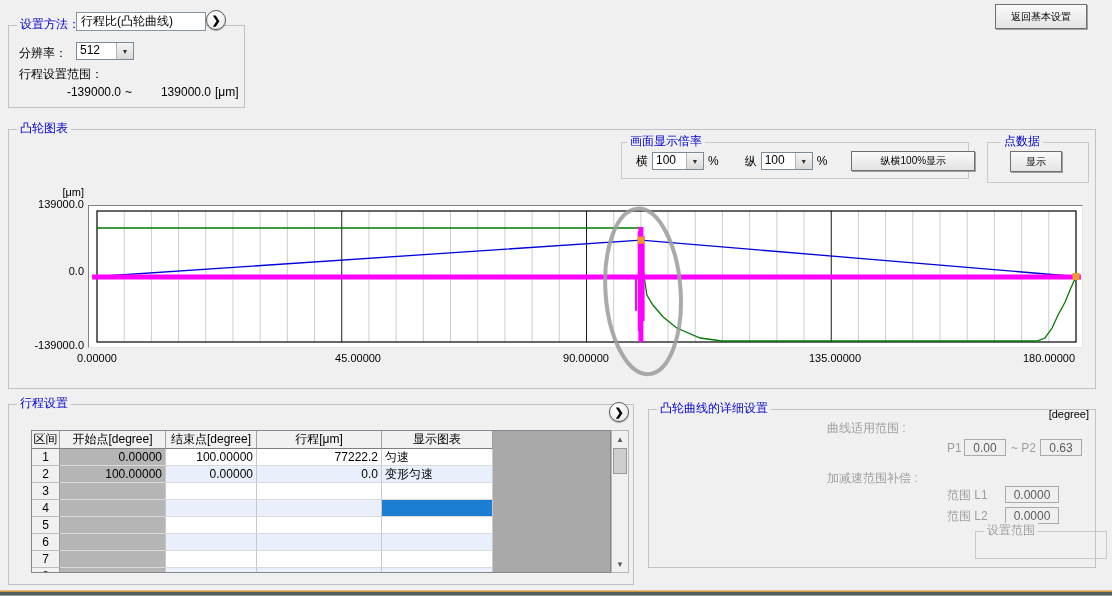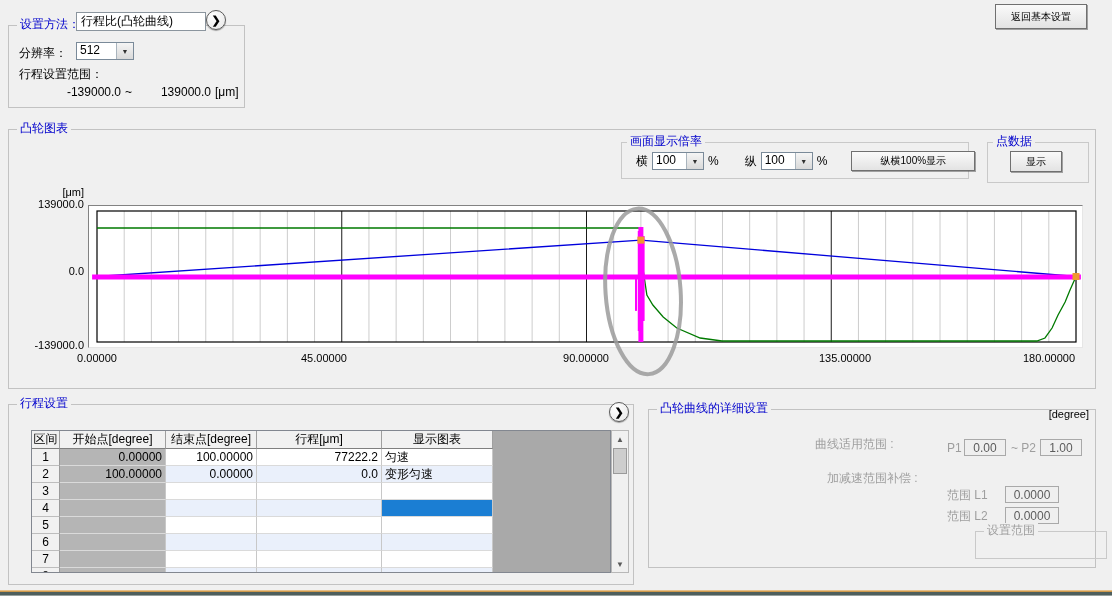--- a/index.html
+++ b/index.html
@@ -89,21 +89,21 @@
         <div class="combo" style="position:relative;width:52px;height:18px;margin-left:4px;">
           <span class="cval">100</span>
           <span class="cdd">▼</span>
         </div>
         <span class="cblb" style="margin-left:4px;">%</span>
         <div class="btn" style="position:relative;width:124px;height:20px;margin-left:24px;">纵横100%显示</div>
       </div>
     </div>
 
     <div class="grp" style="left:978px;top:12px;width:102px;height:41px;border-color:#c9c9c9;">
-      <span class="lg" style="left:5px;">点数据</span>
+      <span class="lg" style="left:13px;">点数据</span>
       <div class="btn" style="left:22px;top:8px;width:52px;height:21px;">显示</div>
     </div>
   </div>
 
   <div class="chartbox" style="left:88px;top:205px;width:995px;height:143px;"></div>
   <svg id="camsvg" style="position:absolute;left:88px;top:203px;pointer-events:none;" width="995" height="182">
       <line x1="36.19444444444444" y1="8" x2="36.19444444444444" y2="139" stroke="#cdcdcd" stroke-width="1"></line>
       <line x1="63.388888888888886" y1="8" x2="63.388888888888886" y2="139" stroke="#cdcdcd" stroke-width="1"></line>
       <line x1="90.58333333333333" y1="8" x2="90.58333333333333" y2="139" stroke="#cdcdcd" stroke-width="1"></line>
       <line x1="117.77777777777777" y1="8" x2="117.77777777777777" y2="139" stroke="#cdcdcd" stroke-width="1"></line>
@@ -151,23 +151,23 @@
       <rect x="984.5" y="70" width="7" height="7" fill="#f0982f"></rect>
       <ellipse cx="555.0644444444445" cy="88.3906474820144" rx="37.528333333333336" ry="82.93525179856114" fill="none" stroke="#9b9b9b" stroke-width="4" opacity="0.85" stroke-linecap="round" transform="rotate(-4 555.0644444444445 88.3906474820144)"></ellipse>
     </svg>
 
   <div class="axlbl" style="left:20px;top:186px;width:64px;text-align:right;">[μm]</div>
   <div class="axlbl" style="left:20px;top:198px;width:64px;text-align:right;">139000.0</div>
   <div class="axlbl" style="left:20px;top:265px;width:64px;text-align:right;">0.0</div>
   <div class="axlbl" style="left:20px;top:339px;width:64px;text-align:right;">-139000.0</div>
 
   <div class="axlbl" style="left:57px;top:352px;width:80px;text-align:center;">0.00000</div>
-  <div class="axlbl" style="left:301px;top:352px;width:80px;text-align:left;">45.00000</div>
+  <div class="axlbl" style="left:301px;top:352px;width:80px;text-align:right;">45.00000</div>
   <div class="axlbl" style="left:546px;top:352px;width:80px;text-align:center;">90.00000</div>
-  <div class="axlbl" style="left:791px;top:352px;width:80px;text-align:right;">135.00000</div>
+  <div class="axlbl" style="left:809px;top:352px;width:80px;text-align:left;">135.00000</div>
   <div class="axlbl" style="left:1009px;top:352px;width:80px;text-align:center;">180.00000</div>
   <div class="axlbl" style="left:1009px;top:365px;width:80px;text-align:right;margin-top:43px;">[degree]</div>
 
   <div class="grp" style="left:8px;top:404px;width:626px;height:181px;">
     <span class="lg">行程设置</span>
     <div class="cirbtn" style="left:600px;top:-3px;">
       <span>❯</span>
     </div>
     <div class="tablewrap" style="left:22px;top:25px;width:580px;height:143px;">
       <div class="tfiller" style="left:461px;width:117px;"></div>
@@ -239,25 +239,25 @@
     </div>
     <div class="sbar" style="left:602px;top:25px;height:143px;">
       <div class="sbtn" style="top:0;">▲</div>
       <div class="sthumb" style="top:17px;height:26px;"></div>
       <div class="sbtn" style="bottom:0;">▼</div>
     </div>
   </div>
 
   <div class="grp" style="left:648px;top:409px;width:448px;height:159px;">
     <span class="lg">凸轮曲线的详细设置</span>
-    <span class="lbl glabel" style="left:166px;top:11px;margin-top:16px;">曲线适用范围 :</span>
+    <span class="lbl glabel" style="left:178px;top:11px;">曲线适用范围 :</span>
     <span class="lbl glabel" style="left:298px;top:31px;">P1</span>
     <div class="dfield" style="left:315px;top:29px;width:42px;height:17px;">0.00</div>
     <span class="lbl glabel" style="left:362px;top:31px;">~ P2</span>
-    <div class="dfield" style="left:391px;top:29px;width:42px;height:17px;">1.00</div>
+    <div class="dfield" style="left:391px;top:29px;width:42px;height:17px;">0.63</div>
     <span class="lbl glabel" style="left:178px;top:61px;">加减速范围补偿 :</span>
     <span class="lbl glabel" style="left:298px;top:78px;">范围 L1</span>
     <div class="dfield" style="left:356px;top:76px;width:54px;height:17px;">0.0000</div>
     <span class="lbl glabel" style="left:298px;top:99px;">范围 L2</span>
     <div class="dfield" style="left:356px;top:97px;width:54px;height:17px;">0.0000</div>
     <div class="grp" style="left:294px;top:121px;width:132px;height:28px;border-color:#c9c9c9;margin-left:32px;">
       <span class="lg gray" style="left:8px;">设置范围</span>
     </div>
   </div>
 

